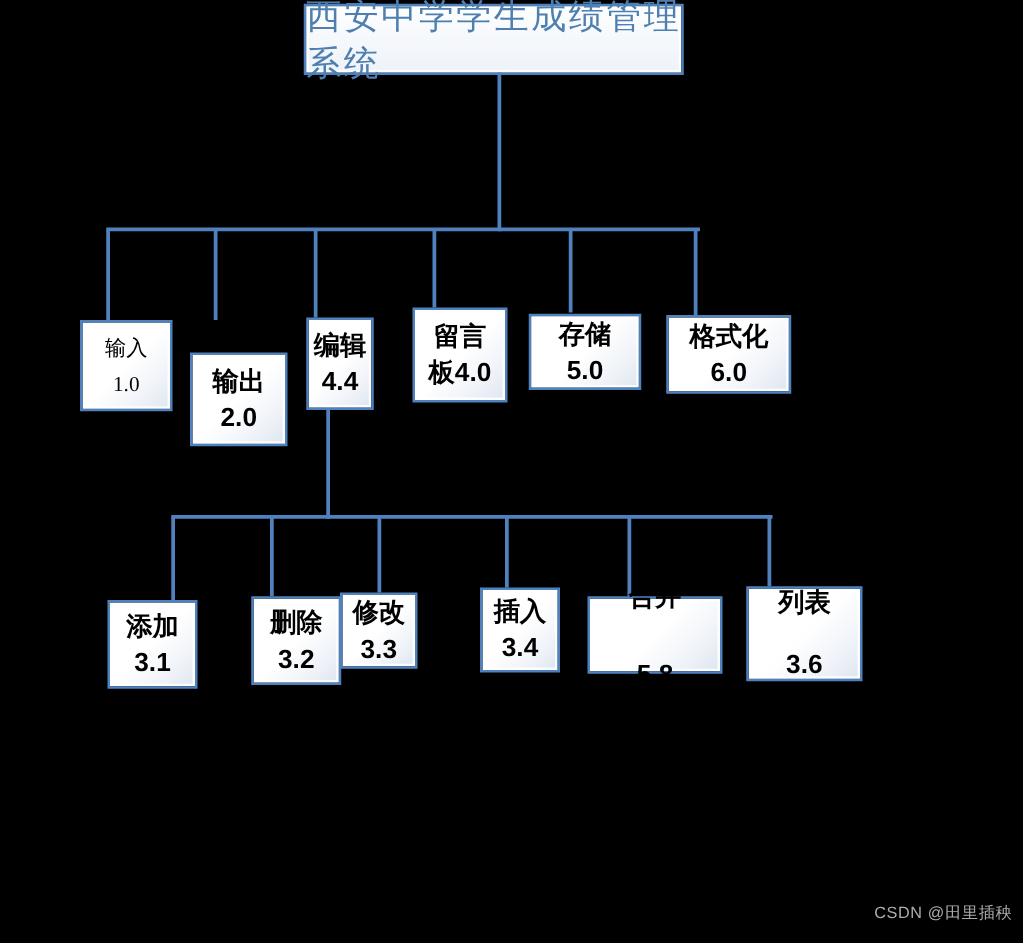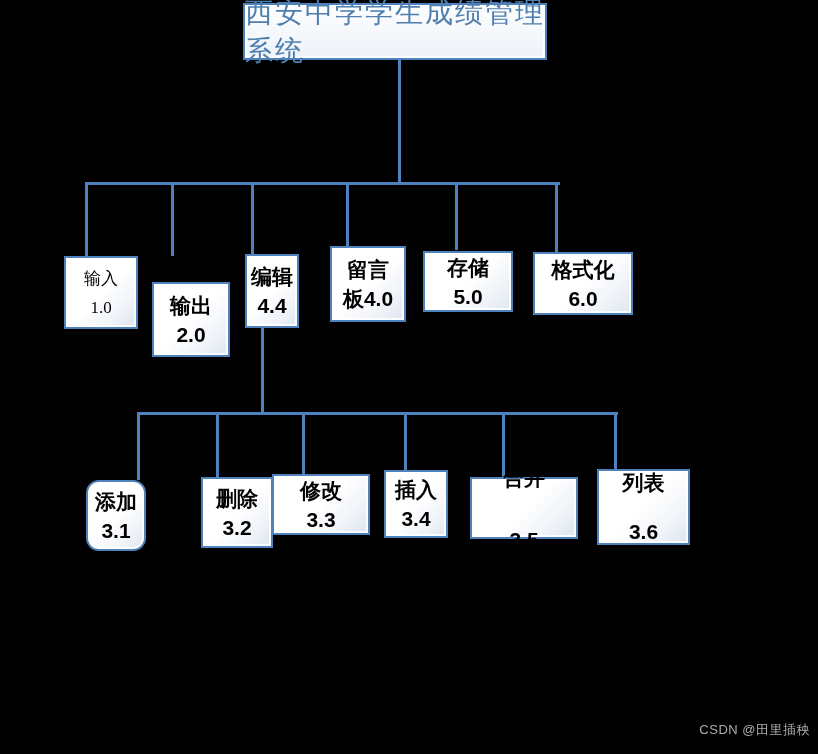--- a/index.html
+++ b/index.html
@@ -81,39 +81,39 @@
         <span>板4.0</span>
       </div>
       <div class="node" style="left: 423px; top: 251px; width: 90px; height: 61px; border-color: rgb(79, 129, 189); color: rgb(0, 0, 0);">
         <span>存储</span>
         <span>5.0</span>
       </div>
       <div class="node" style="left: 533px; top: 252px; width: 100px; height: 63px; border-color: rgb(79, 129, 189); color: rgb(0, 0, 0);">
         <span>格式化</span>
         <span>6.0</span>
       </div>
-      <div class="node" style="left: 86px; top: 480px; width: 60px; height: 71px; border-color: rgb(79, 129, 189); color: rgb(0, 0, 0); border-radius: 13px;">
+      <div class="node" style="left: 86px; top: 480px; width: 72px; height: 71px; border-color: rgb(79, 129, 189); color: rgb(0, 0, 0);">
         <span>添加</span>
         <span>3.1</span>
       </div>
       <div class="node" style="left: 188px; top: 477px; width: 72px; height: 71px; border-color: rgb(79, 129, 189); color: rgb(0, 0, 0); margin-left: 13px;">
         <span>删除</span>
         <span>3.2</span>
       </div>
-      <div class="node" style="left: 272px; top: 474px; width: 98px; height: 61px; border-color: rgb(79, 129, 189); color: rgb(0, 0, 0);">
+      <div class="node" style="left: 272px; top: 474px; width: 62px; height: 61px; border-color: rgb(79, 129, 189); color: rgb(0, 0, 0);">
         <span>修改</span>
         <span>3.3</span>
       </div>
       <div class="node" style="left: 384px; top: 470px; width: 64px; height: 68px; border-color: rgb(79, 129, 189); color: rgb(0, 0, 0);">
         <span>插入</span>
         <span>3.4</span>
       </div>
       <div class="node" style="left: 470px; top: 477px; width: 108px; height: 62px; border-color: rgb(79, 129, 189); color: rgb(0, 0, 0); gap: 33px;">
         <span>合并</span>
-        <span>3.5</span>
+        <span>5.8</span>
       </div>
       <div class="node" style="left: 597px; top: 469px; width: 93px; height: 76px; border-color: rgb(79, 129, 189); color: rgb(0, 0, 0); gap: 20px;">
         <span>列表</span>
         <span>3.6</span>
       </div>
     </div>
 
   <div class="watermark" style="color: rgb(173, 173, 173);">
     <span>CSDN @田里插秧</span>
   </div>

